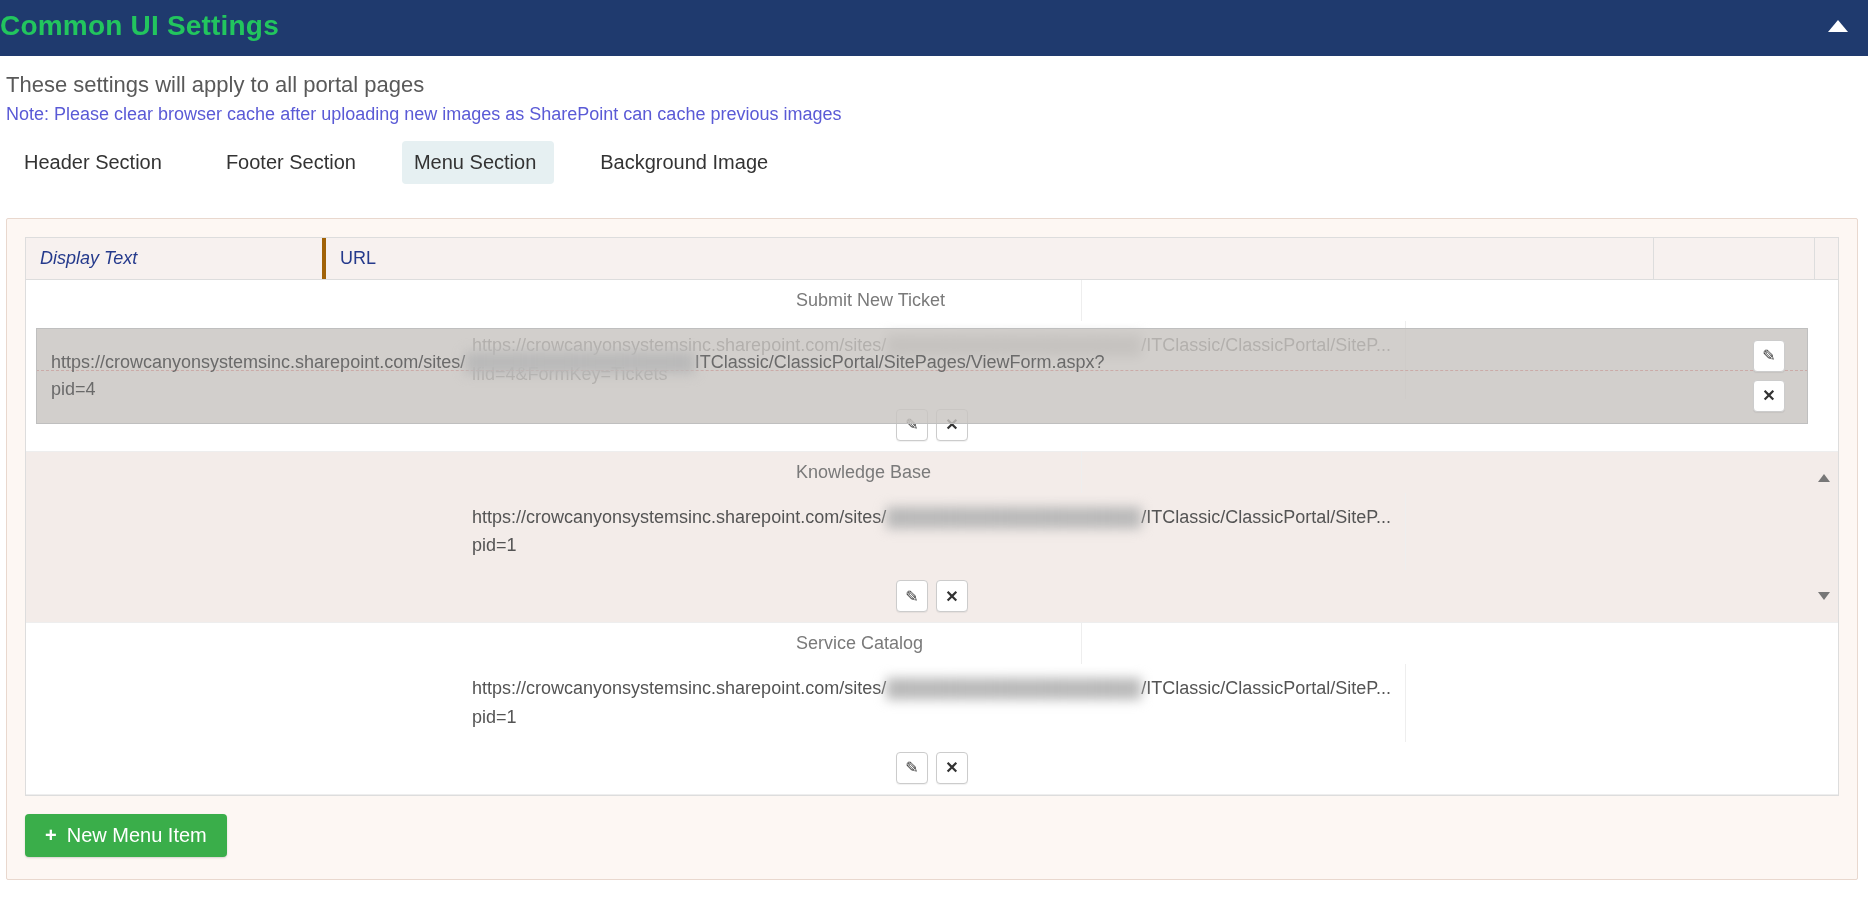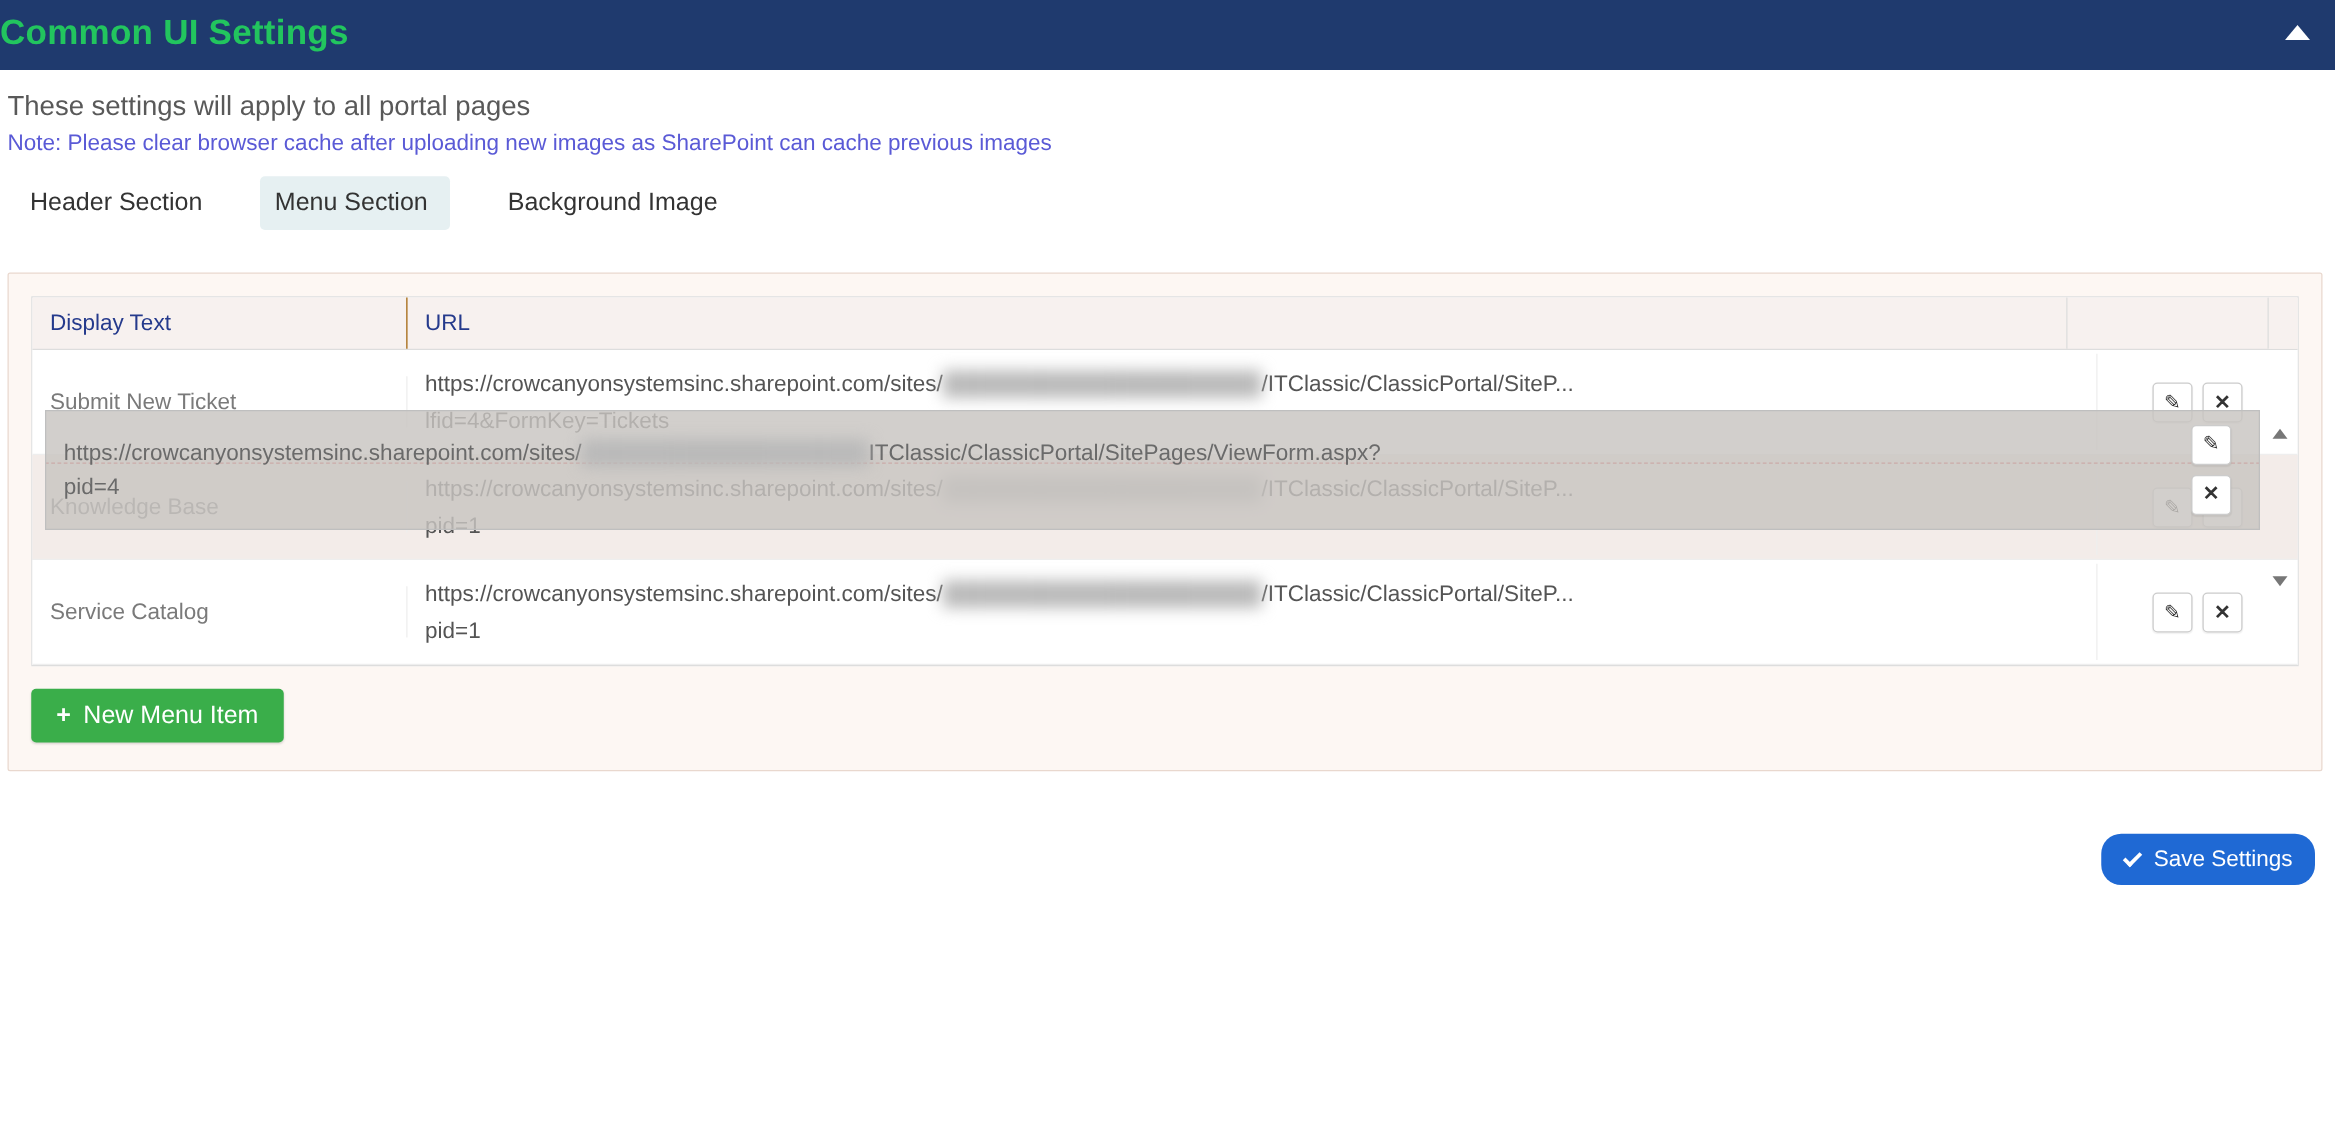--- a/index.html
+++ b/index.html
@@ -79,34 +79,35 @@
       display: flex;
       background: #f7f1ef;
       border-bottom: 1px solid #ddd;
     }
     .gh-cell {
       padding: 10px 14px;
       font-size: 18px;
       color: #253a8c;
       font-weight: 500;
     }
-    .gh-displaytext { width: 300px; border-right: 1px solid #a16207; }
+    .gh-displaytext { width: 300px; border-right: 4px solid #a16207; font-style: italic; }
     .gh-url { flex: 1; border-right: 1px solid #ddd; }
     .gh-actions { width: 160px; }
     .gh-handle { width: 24px; background: #f7f1ef; border-left: 1px solid #ddd; }
 
     .grid-body {
       position: relative;
     }
     .grid-row {
       display: flex;
       align-items: center;
       background: #fff;
       border-bottom: 1px solid #eee;
       min-height: 84px;
+      flex-direction: column;
     }
     .grid-row.alt {
       background: #f3ece9;
     }
     .gb-cell {
       padding: 10px 14px;
       font-size: 18px;
       color: #555;
     }
     .gb-displaytext {
@@ -273,20 +274,21 @@
   <h1>Common UI Settings</h1>
   <div class="collapse-caret"></div>
 </div>
 
 <div class="content">
   <div class="intro">These settings will apply to all portal pages</div>
   <div class="note">Note: Please clear browser cache after uploading new images as SharePoint can cache previous images</div>
 
   <div class="tabs">
     <div class="tab">Header Section</div>
+    <div class="tab">Footer Section</div>
     <div class="tab active">Menu Section</div>
     <div class="tab">Background Image</div>
   </div>
 
   <div class="panel">
     <div class="grid">
       <div class="grid-head">
         <div class="gh-cell gh-displaytext">Display Text</div>
         <div class="gh-cell gh-url">URL</div>
         <div class="gh-cell gh-actions"></div>

